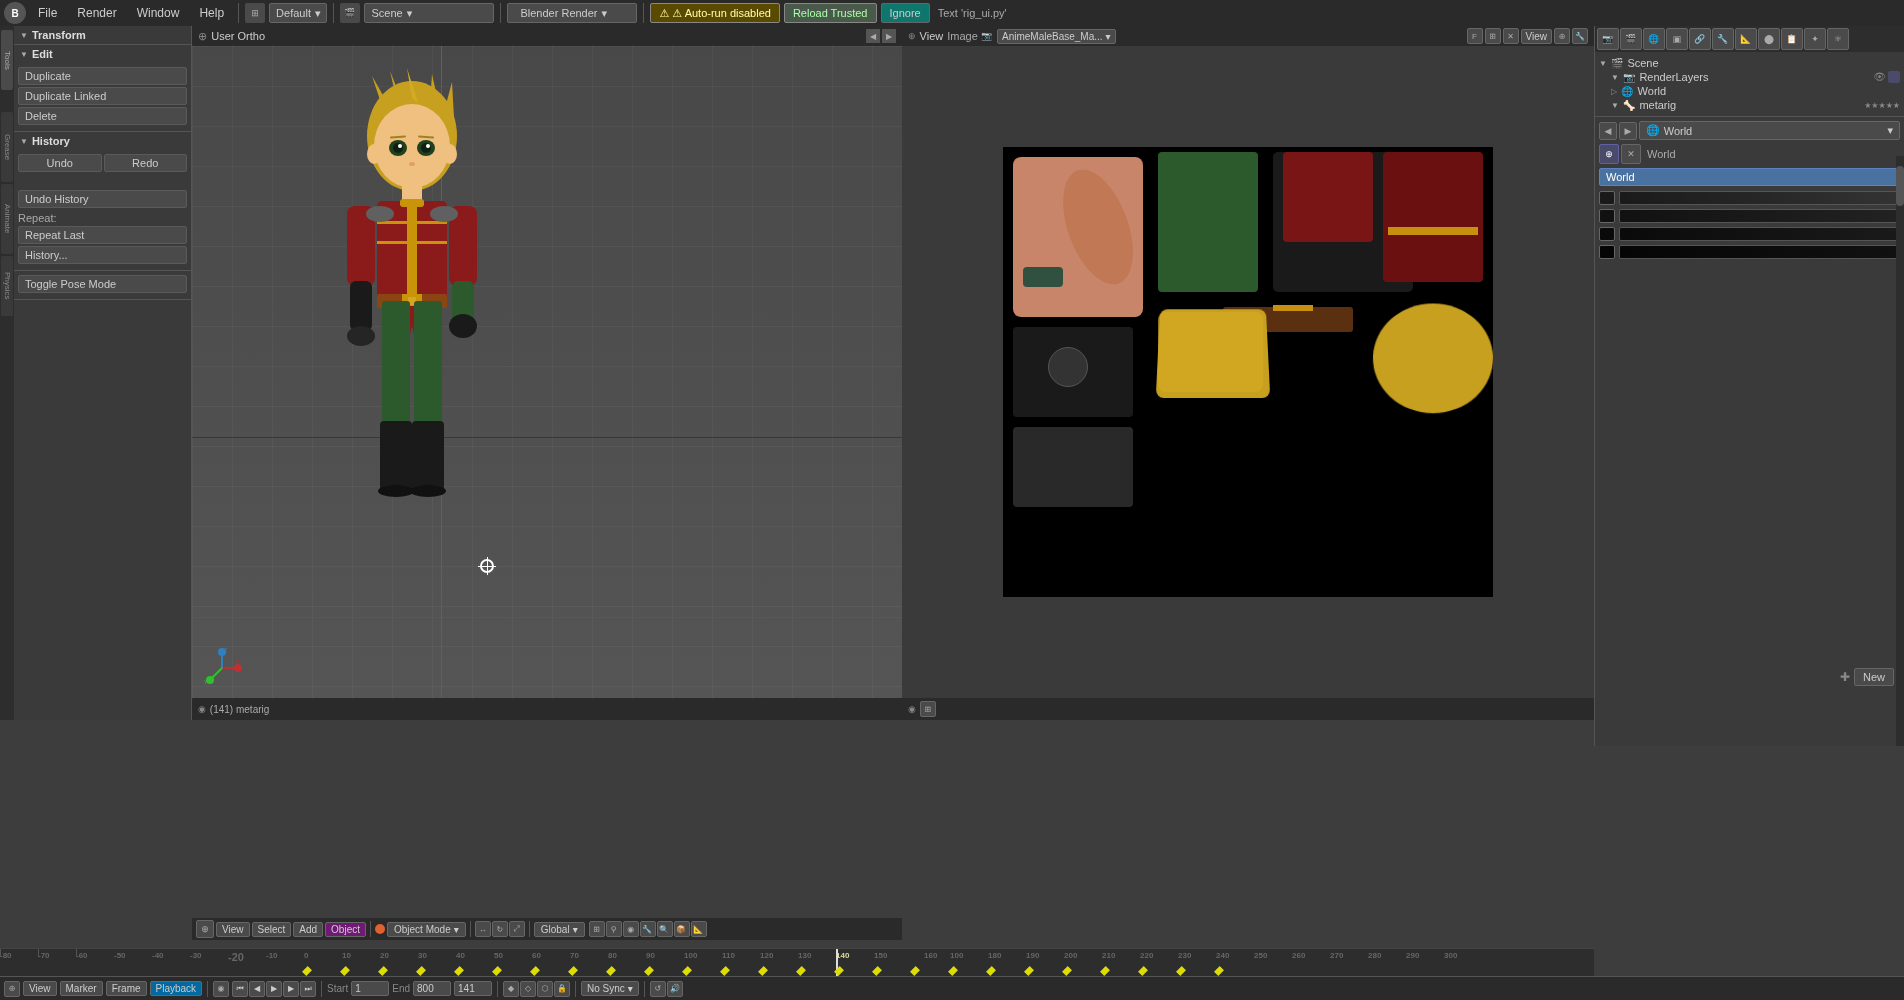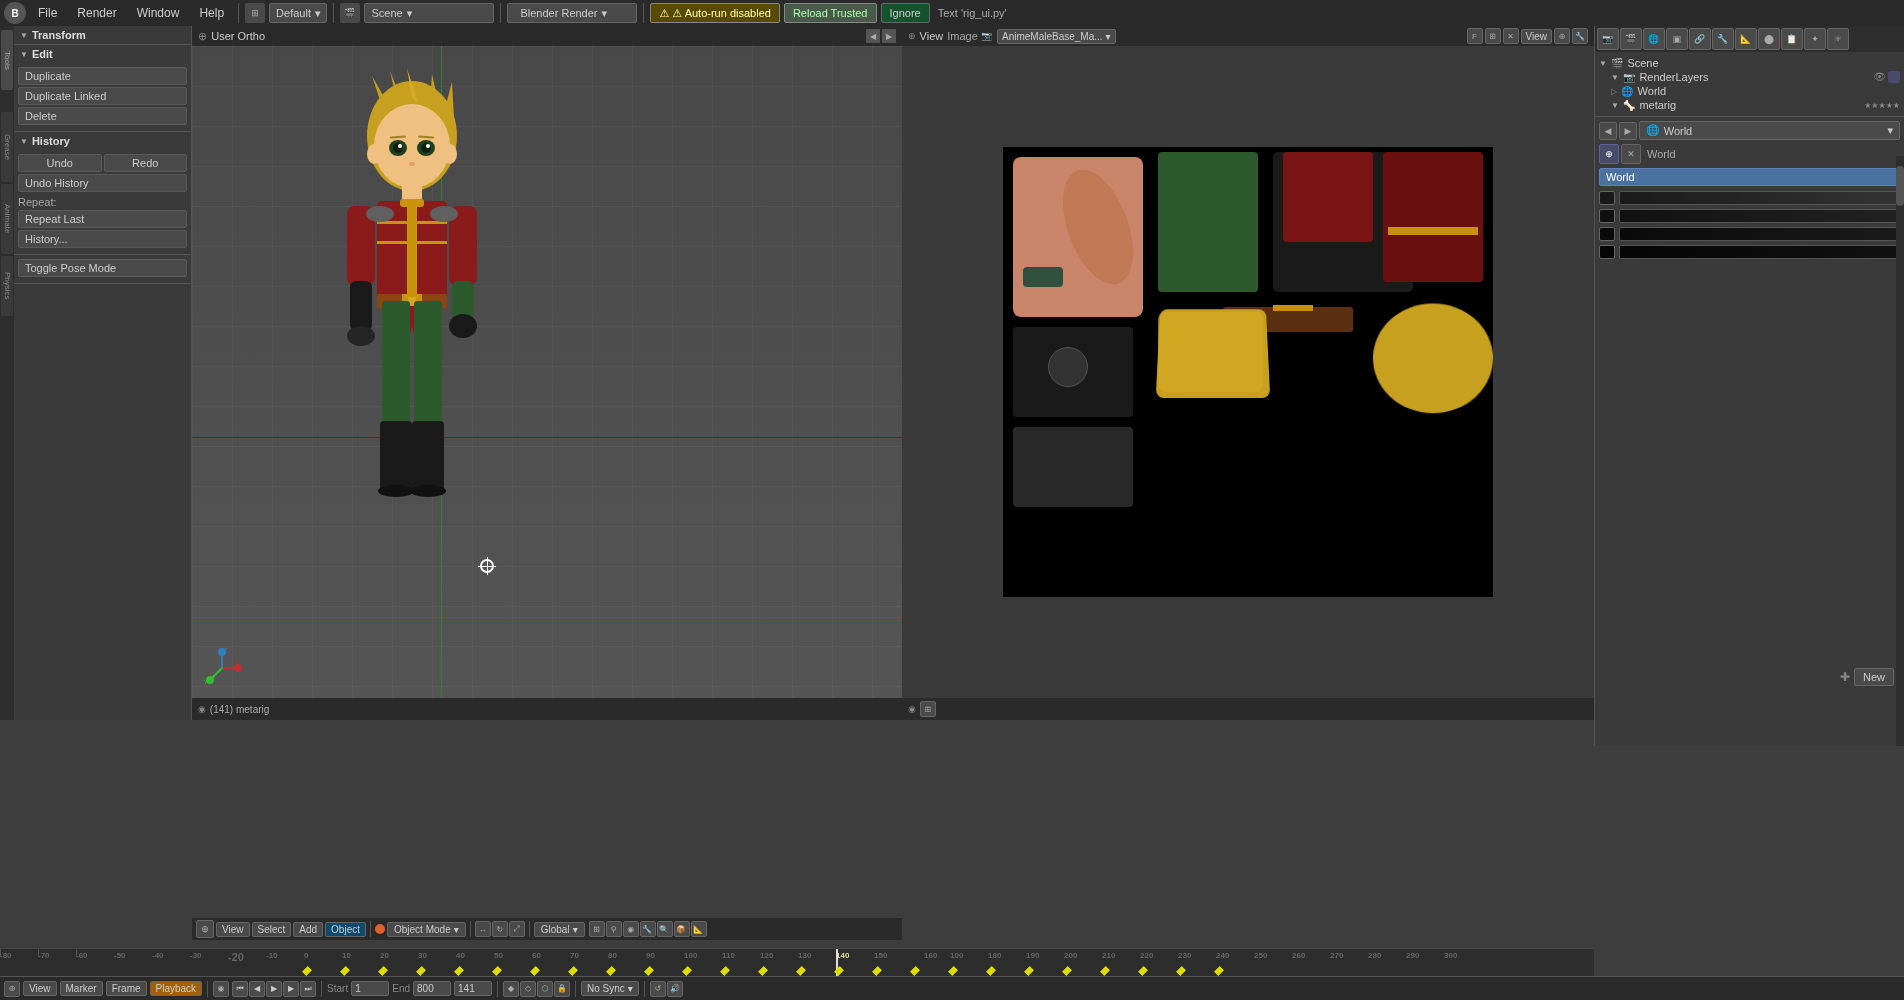--- a/index.html
+++ b/index.html
@@ -87,21 +87,21 @@
       border: 1px solid #888;
       padding: 2px 8px;
       color: #afa;
       font-size: 11px;
       cursor: pointer;
       height: 20px;
       display: flex; align-items: center;
       border-radius: 2px;
     }
     .ignore-btn {
-      background: #14532d;
+      background: #0f766e;
       border: 1px solid #666;
       padding: 2px 8px;
       color: #ccc;
       font-size: 11px;
       cursor: pointer;
       height: 20px;
       display: flex; align-items: center;
       border-radius: 2px;
     }
     .text-label {
@@ -139,21 +139,21 @@
       margin-bottom: 2px;
       text-align: left;
       cursor: pointer;
       font-size: 11px;
       border-radius: 2px;
       display: block;
     }
     .undo-redo-row {
       display: flex;
       gap: 2px;
-      margin-bottom: 2px;
+      margin-bottom: 18px;
     }
     .undo-btn {
       flex: 1;
       background: #4a4a4a;
       border: 1px solid #5a5a5a;
       color: #ccc;
       padding: 2px 4px;
       cursor: pointer;
       font-size: 11px;
       border-radius: 2px;
@@ -603,21 +603,21 @@
       <div style="background:#4a4a4a;border:1px solid #666;padding:2px 8px;font-size:11px;color:#ccc;cursor:pointer;border-radius:2px;">New</div>
     </div>
   </div>
 </div>
 
 <div style="position:absolute;bottom:60px;left:192px;width:710px;height:22px;background:#2a2a2a;display:flex;align-items:center;padding:0 4px;gap:2px;">
   <div style="width:18px;height:18px;background:#4a4a4a;border:1px solid #666;display:flex;align-items:center;justify-content:center;font-size:9px;color:#aaa;cursor:pointer;border-radius:2px;">⊕</div>
   <div style="padding:1px 5px;background:#4a4a4a;border:1px solid #666;color:#ccc;font-size:10px;cursor:pointer;border-radius:2px;">View</div>
   <div style="padding:1px 5px;background:#4a4a4a;border:1px solid #666;color:#ccc;font-size:10px;cursor:pointer;border-radius:2px;">Select</div>
   <div style="padding:1px 5px;background:#4a4a4a;border:1px solid #666;color:#ccc;font-size:10px;cursor:pointer;border-radius:2px;">Add</div>
-  <div style="padding:1px 5px;background:#0c4a6e;border:1px solid #666;color:#ccc;font-size:10px;cursor:pointer;border-radius:2px;">Object</div>
+  <div style="padding:1px 5px;background:#701a75;border:1px solid #666;color:#ccc;font-size:10px;cursor:pointer;border-radius:2px;">Object</div>
   <div style="width:1px;height:16px;background:#555;margin:0 2px;"></div>
   <div style="width:10px;height:10px;border-radius:50%;background:#e06030;flex-shrink:0;"></div>
   <div style="background:#4a4a4a;border:1px solid #666;padding:1px 6px;font-size:10px;color:#ccc;cursor:pointer;border-radius:2px;display:flex;align-items:center;gap:3px;">
     <span>Object Mode</span>
     <span>▾</span>
   </div>
   <div style="width:1px;height:16px;background:#555;margin:0 2px;"></div>
 
   <div style="display:flex;gap:1px;align-items:center;">
     <div style="width:16px;height:16px;background:#4a4a4a;border:1px solid #666;font-size:8px;color:#aaa;display:flex;align-items:center;justify-content:center;cursor:pointer;border-radius:2px;">↔</div>
@@ -723,21 +723,21 @@
       <div style="position:absolute;left:1216px;width:6px;height:8px;background:#dddd00;transform:rotate(45deg);top:4px;"></div>
     </div>
   </div>
 </div>
 
 <div style="position:absolute;bottom:0;left:0;right:0;height:24px;background:#2a2a2a;display:flex;align-items:center;padding:0 4px;gap:3px;border-top:1px solid #555;">
   <div style="width:16px;height:16px;background:#4a4a4a;border:1px solid #666;font-size:8px;color:#aaa;display:flex;align-items:center;justify-content:center;border-radius:2px;">⊕</div>
   <div style="padding:1px 5px;background:#4a4a4a;border:1px solid #666;color:#ccc;font-size:10px;cursor:pointer;border-radius:2px;">View</div>
   <div style="padding:1px 5px;background:#4a4a4a;border:1px solid #666;color:#ccc;font-size:10px;cursor:pointer;border-radius:2px;">Marker</div>
   <div style="padding:1px 5px;background:#4a4a4a;border:1px solid #666;color:#ccc;font-size:10px;cursor:pointer;border-radius:2px;">Frame</div>
-  <div style="padding:1px 5px;background:#a16207;border:1px solid #666;color:#ccc;font-size:10px;cursor:pointer;border-radius:2px;">Playback</div>
+  <div style="padding:1px 5px;background:#0369a1;border:1px solid #666;color:#ccc;font-size:10px;cursor:pointer;border-radius:2px;">Playback</div>
   <div style="width:1px;height:16px;background:#555;margin:0 2px;"></div>
 
   <div style="width:16px;height:16px;background:#4a4a4a;border:1px solid #666;font-size:8px;color:#aaa;display:flex;align-items:center;justify-content:center;border-radius:2px;">◉</div>
   <div style="display:flex;gap:1px;align-items:center;">
     <div style="width:16px;height:16px;background:#4a4a4a;border:1px solid #666;font-size:8px;color:#ccc;display:flex;align-items:center;justify-content:center;cursor:pointer;border-radius:2px;">⏮</div>
     <div style="width:16px;height:16px;background:#4a4a4a;border:1px solid #666;font-size:8px;color:#ccc;display:flex;align-items:center;justify-content:center;cursor:pointer;border-radius:2px;">◀</div>
     <div style="width:16px;height:16px;background:#4a4a4a;border:1px solid #666;font-size:8px;color:#ccc;display:flex;align-items:center;justify-content:center;cursor:pointer;border-radius:2px;">▶</div>
     <div style="width:16px;height:16px;background:#4a4a4a;border:1px solid #666;font-size:8px;color:#ccc;display:flex;align-items:center;justify-content:center;cursor:pointer;border-radius:2px;">▶</div>
     <div style="width:16px;height:16px;background:#4a4a4a;border:1px solid #666;font-size:8px;color:#ccc;display:flex;align-items:center;justify-content:center;cursor:pointer;border-radius:2px;">⏭</div>
   </div>

